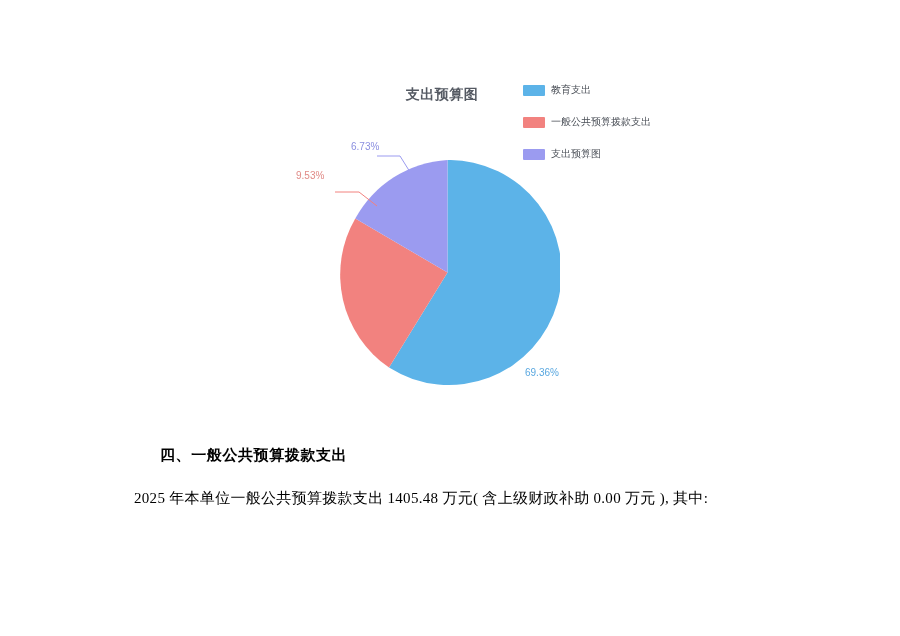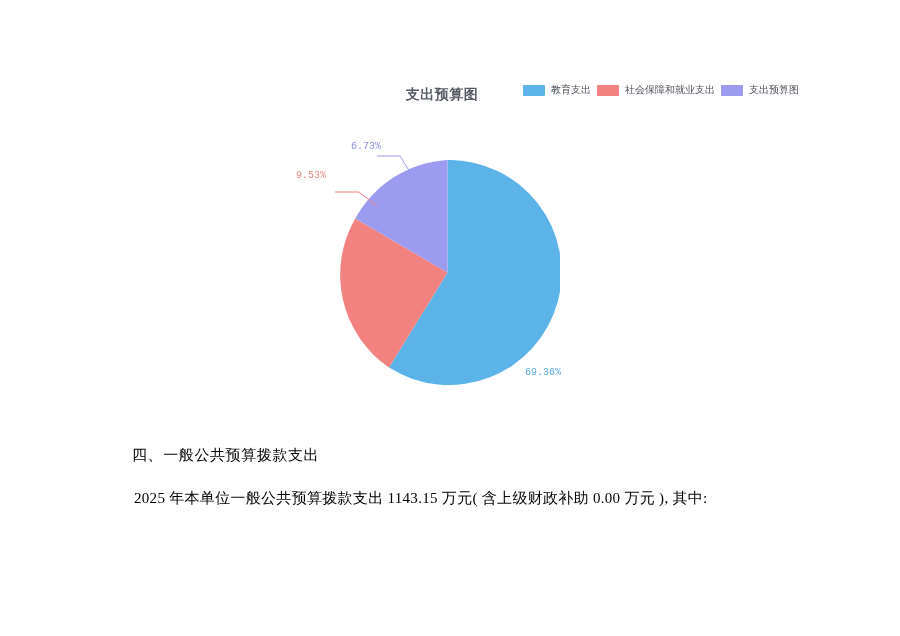--- a/index.html
+++ b/index.html
@@ -44,22 +44,22 @@
     letter-spacing: 0.5px;
     
     transform: translateX(-8px);
   }
 
   .legend {
     position: absolute;
     left: 523px;
     top: 84px;
     display: flex;
-    flex-direction: row;
-    gap: 6px;
+    flex-direction: column;
+    gap: 20px;
   }
   .legend-item {
     display: flex;
     align-items: center;
     gap: 6px;
     font-family: "Liberation Sans", sans-serif;
     font-size: 10px;
     color: #4a4f57;
     line-height: 12px;
   }
@@ -76,42 +76,42 @@
     top: 160px;
     width: 225px;
     height: 225px;
   }
   .pie-wrap svg {
     display: block;
   }
 
   .callout {
     position: absolute;
-    font-family: Liberation Mono, monospace;
+    font-family: Liberation Sans, sans-serif;
     font-size: 10px;
     white-space: nowrap;
   }
   .callout-1 { left: 525px; top: 367px; color: #5aa8e0; }
   .callout-2 { left: 296px; top: 170px; color: #e08a86; }
   .callout-3 { left: 351px; top: 141px; color: #8b8fe0; }
 
   
   .body-text {
     position: absolute;
     left: 100px;
     top: 446px;
     width: 700px;
   }
 
   .section-heading {
     font-family: "Liberation Sans", sans-serif;
     font-size: 15px;
-    font-weight: normal;
+    font-weight: bold;
     letter-spacing: 0.6px;
-    margin: 0 0 16px 32px;
+    margin: 0 0 16px 60px;
     color: #000;
   }
 
   .para {
     font-size: 15px;
     line-height: 34px;
     letter-spacing: 0.3px;
     margin: 0;
     text-align: justify;
   }
@@ -133,21 +133,21 @@
 
     <div class="chart-title">支出预算图</div>
 
     <div class="legend">
       <div class="legend-item">
         <span class="legend-swatch" style="background:#5cb3e8"></span>
         <span>教育支出</span>
       </div>
       <div class="legend-item">
         <span class="legend-swatch" style="background:#f2827f"></span>
-        <span>社会保障和就业支出</span>
+        <span>一般公共预算拨款支出</span>
       </div>
       <div class="legend-item">
         <span class="legend-swatch" style="background:#9b9bf0"></span>
         <span>支出预算图</span>
       </div>
     </div>
 
     <div class="pie-wrap">
       <svg width="225" height="225" viewBox="0 0 225 225">
 
@@ -168,17 +168,17 @@
     </div>
 
     <div class="callout callout-1">69.36%</div>
     <div class="callout callout-2">9.53%</div>
     <div class="callout callout-3">6.73%</div>
   </div>
 
   <div class="body-text">
     <div class="section-heading">四、一般公共预算拨款支出</div>
     <p class="para">
-      <span class="para-line"><span class="indent"></span><span>2025 年本单位一般公共预算拨款支出 1143.15 万元( 含上级财政补助 0.00 万元 ), 其中:</span></span>
+      <span class="para-line"><span class="indent"></span><span>2025 年本单位一般公共预算拨款支出 1405.48 万元( 含上级财政补助 0.00 万元 ), 其中:</span></span>
     </p>
   </div>
 
 </div>
 
 </body></html>

